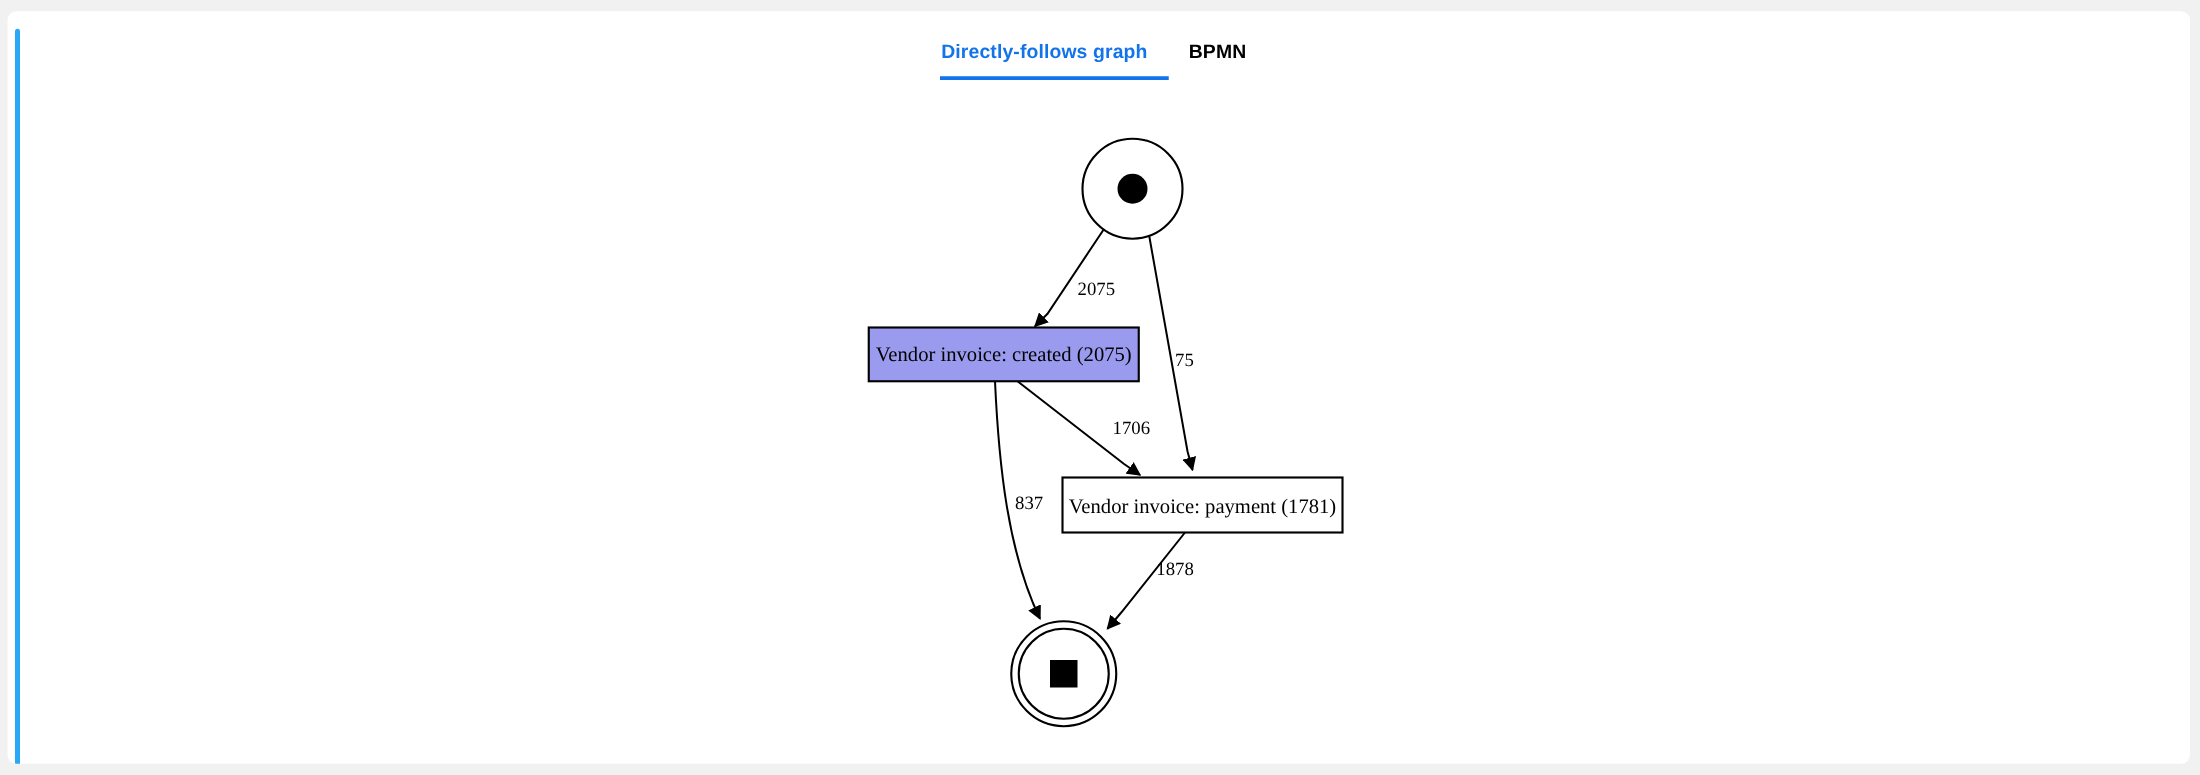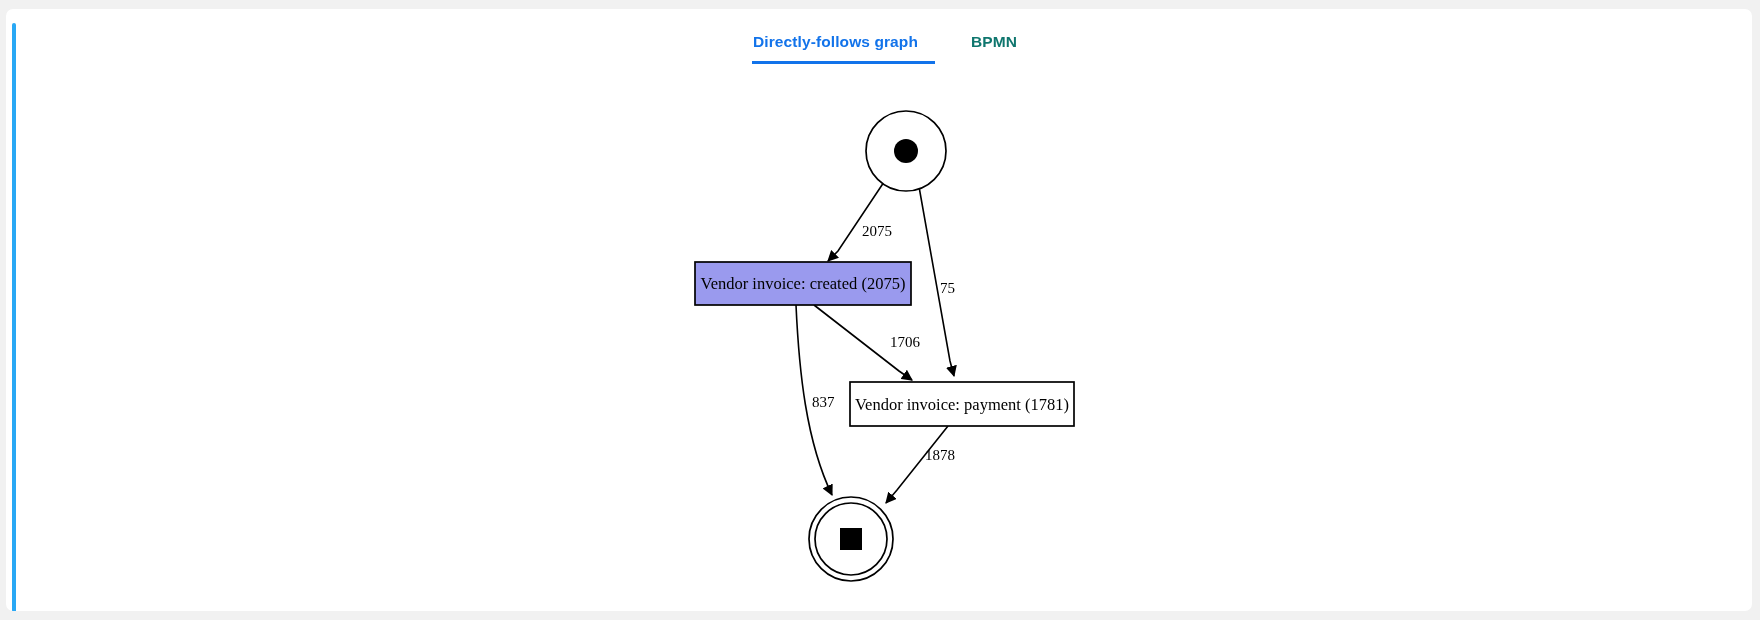--- a/index.html
+++ b/index.html
@@ -72,22 +72,22 @@
   #tab-dfg-underline {
     position: absolute;
     left: 746px;
     top: 52px;
     width: 183px;
     height: 3px;
     background: #1273ea;
   }
 
   #tab-bpmn {
-    left: 965px;
-    color: #0f766e;
+    left: 945px;
+    color: #000000;
   }
 
   
   #graph-canvas {
     position: absolute;
     left: 0;
     top: 62px;
     width: 1746px;
     height: 540px;
     text-align: right;

